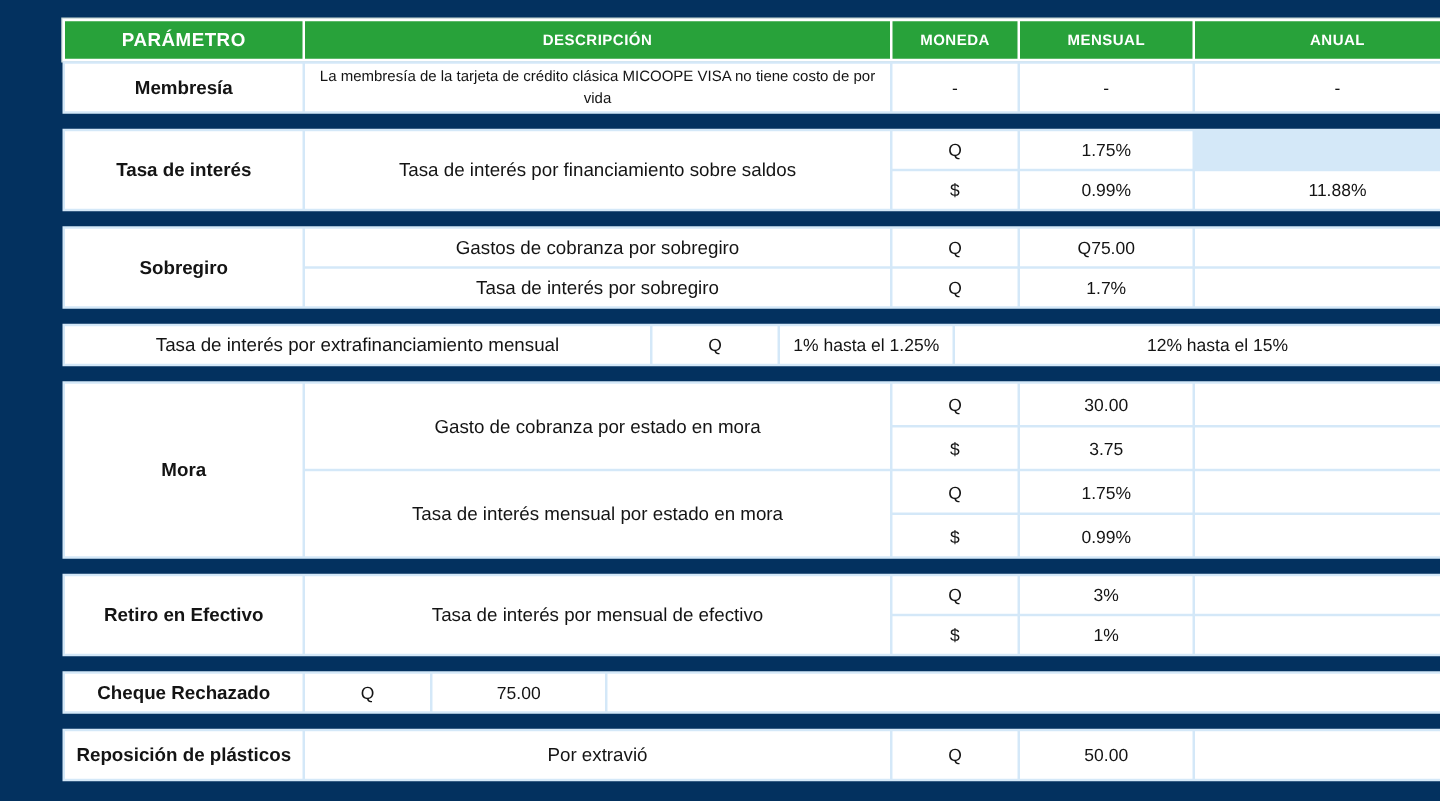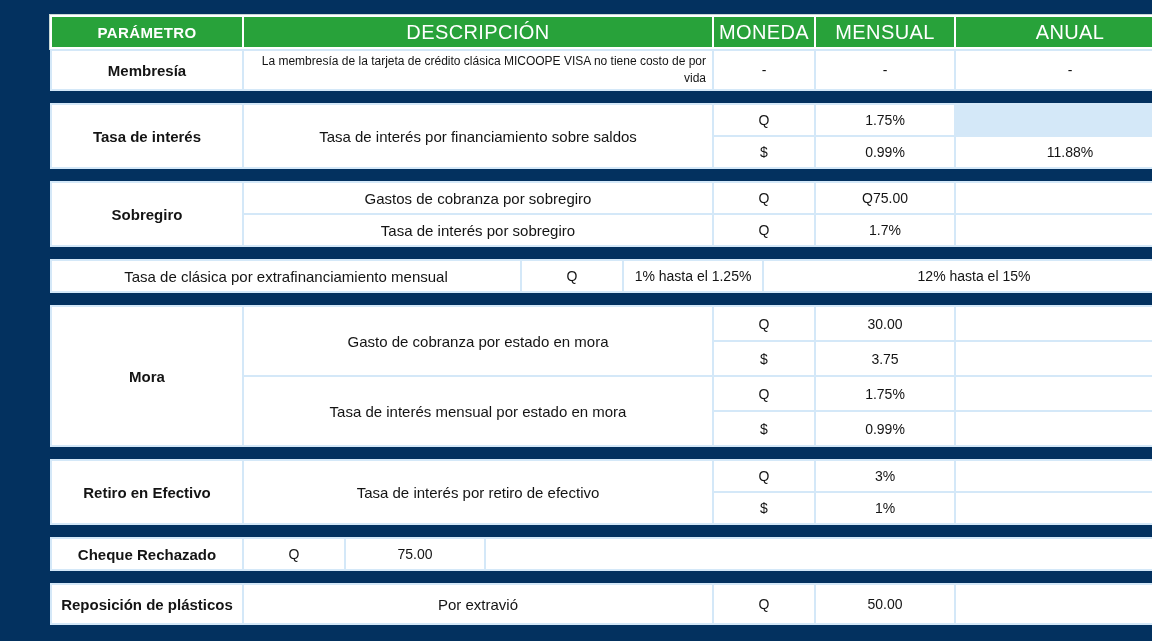--- a/index.html
+++ b/index.html
@@ -28,22 +28,22 @@
     margin-bottom: 12px;
   }
   .header-card {
     background: #ffffff;
     margin-bottom: 0;
     box-shadow: 0 0 0 1px #c9d8d6;
   }
   .hcell {
     background: #28a23a;
     color: #ffffff;
-    font-weight: normal;
-    font-size: 20px;
+    font-weight: bold;
+    font-size: 12px;
     letter-spacing: 0.4px;
     display: flex;
     align-items: center;
     justify-content: center;
     height: 30px;
   }
   .cell {
     background: #ffffff;
     display: flex;
     align-items: center;
@@ -52,21 +52,21 @@
     color: #141414;
   }
   .param-col { flex: 0 0 190px; font-weight: bold; font-size: 15px; }
   .desc-w    { flex: 0 0 468px; }
   .moneda-w  { flex: 0 0 100px; }
   .mensual-w { flex: 0 0 138px; }
   .anual-w   { flex: 1 1 auto; min-width: 0; padding-left: 16px; }
 
   .card-body { flex: 1 1 auto; display: flex; flex-direction: column; gap: 2px; }
   .item      { flex: 1 1 auto; display: flex; gap: 2px; }
-  .desc      { font-size: 15px; padding: 0 6px; box-sizing: border-box; text-align: right; }
+  .desc      { font-size: 15px; padding: 0 6px; box-sizing: border-box; }
   .vals      { flex: 1 1 auto; display: flex; flex-direction: column; gap: 2px; min-width: 0; }
   .vrow      { flex: 1 1 auto; display: flex; gap: 2px; min-height: 30px; }
   .v         { font-size: 14px; white-space: nowrap; }
 
   .sec-mora .vrow { min-height: 33px; }
   .sec-membresia .vrow, .sec-reposicion .vrow { min-height: 38px; }
   .desc-sm { font-size: 12px; line-height: 1.4; }
 </style>
 </head>
 <body>
@@ -139,21 +139,21 @@
             <div class="cell v anual-w"></div>
           </div>
         </div>
       </div>
     </div>
   </div>
 
   <div class="card">
     <div class="card-body">
       <div class="item">
-        <div class="cell desc desc-w">Tasa de clásica por extrafinanciamiento mensual</div>
+        <div class="cell desc desc-w">Tasa de interés por extrafinanciamiento mensual</div>
         <div class="vals">
           <div class="vrow">
             <div class="cell v moneda-w">Q</div>
             <div class="cell v mensual-w">1% hasta el 1.25%</div>
             <div class="cell v anual-w">12% hasta el 15%</div>
           </div>
         </div>
       </div>
     </div>
   </div>
@@ -191,21 +191,21 @@
           </div>
         </div>
       </div>
     </div>
   </div>
 
   <div class="card">
     <div class="cell param-col">Retiro en Efectivo</div>
     <div class="card-body">
       <div class="item">
-        <div class="cell desc desc-w">Tasa de interés por retiro de efectivo</div>
+        <div class="cell desc desc-w">Tasa de interés por mensual de efectivo</div>
         <div class="vals">
           <div class="vrow">
             <div class="cell v moneda-w">Q</div>
             <div class="cell v mensual-w">3%</div>
             <div class="cell v anual-w"></div>
           </div>
           <div class="vrow">
             <div class="cell v moneda-w">$</div>
             <div class="cell v mensual-w">1%</div>
             <div class="cell v anual-w"></div>

